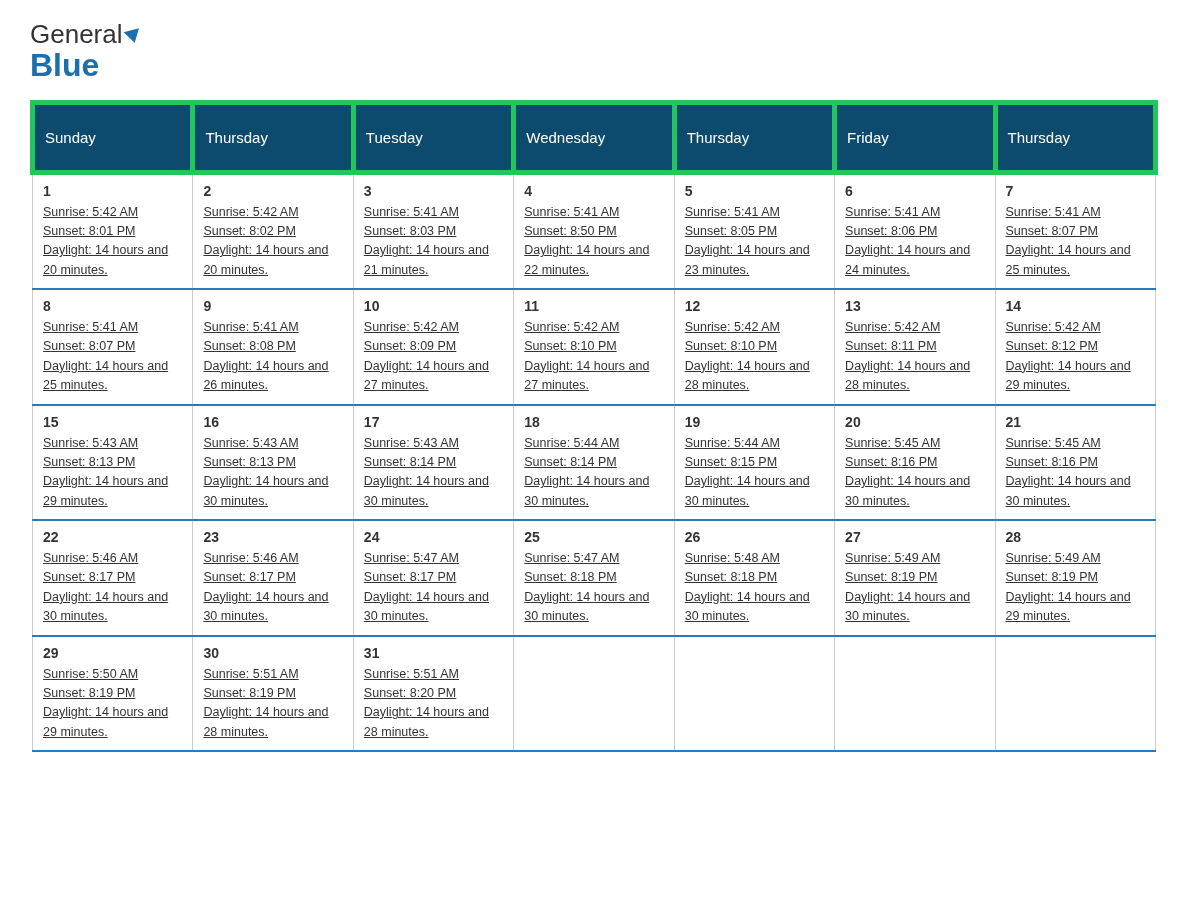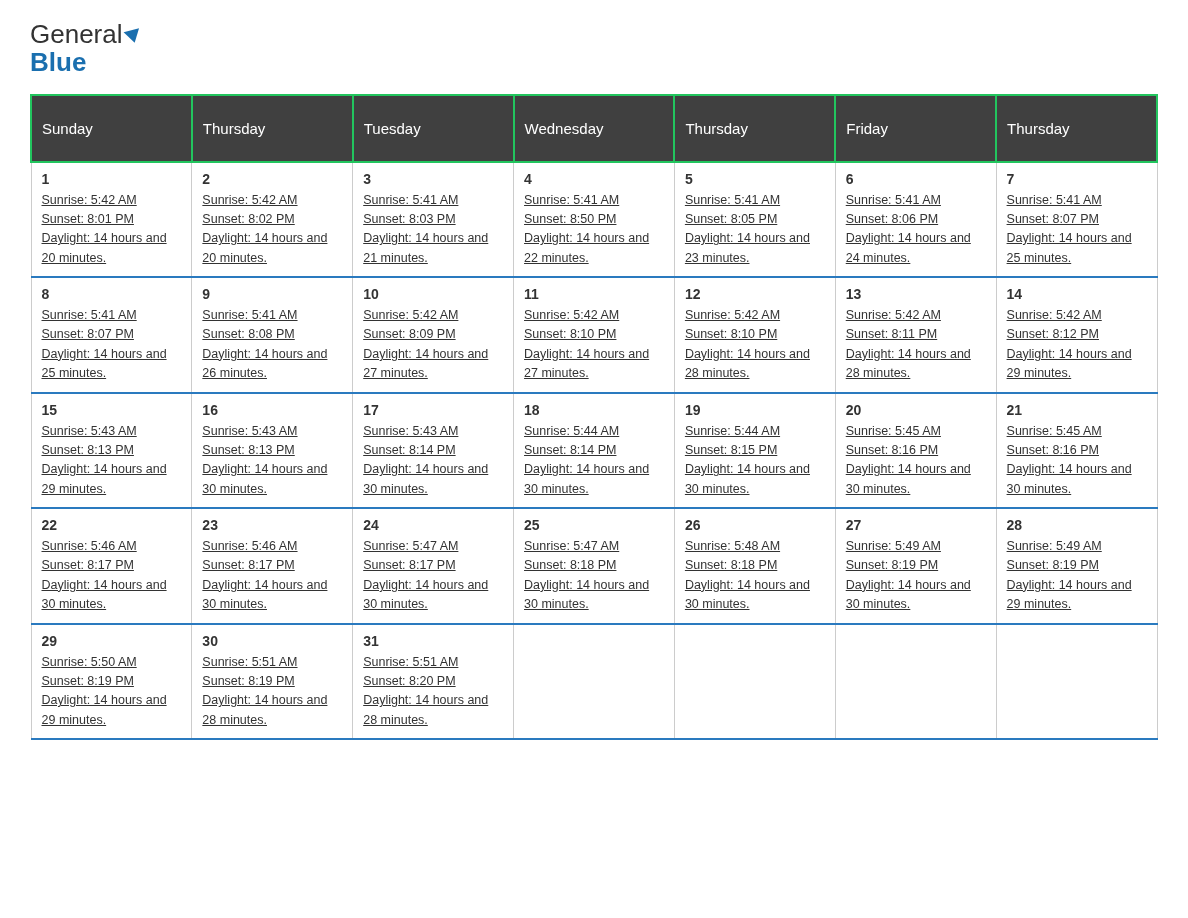--- a/index.html
+++ b/index.html
@@ -33,27 +33,27 @@
       font-size: 20px;
       color: #555;
       margin-top: 4px;
     }
     table {
       width: 100%;
       border-collapse: collapse;
       table-layout: fixed;
     }
     thead th {
-      background-color: #404040;
+      background-color: #0c4a6e;
       color: #fff;
       font-size: 15px;
       font-weight: normal;
       padding: 24px 10px;
       text-align: left;
-      border: 2px solid #22c55e;
+      border: 5px solid #22c55e;
     }
     tbody td {
       vertical-align: top;
       padding: 8px 10px;
       border: 1px solid #ccc;
       font-size: 12.5px;
       color: #333;
       min-height: 90px;
       height: 110px;
     }
@@ -77,21 +77,21 @@
   </style>
 </head>
 <body>
 
 <div class="header">
   <div class="logo">
     <div style="display:flex; align-items:center; line-height:1.1;">
       <span style="font-size:26px; font-weight:normal; color:#333;">General</span>
       <span style="display:inline-block; width:0; height:0; border-left:8px solid transparent; border-right:8px solid transparent; border-top:13px solid #1a6faf; margin-left:2px; transform:rotate(-15deg); position:relative; top:2px;"></span>
     </div>
-    <span style="font-size:26px; font-weight:bold; color:#1a6faf; margin-top:-2px;">Blue</span>
+    <span style="font-size:32px; font-weight:bold; color:#1a6faf; margin-top:-2px;">Blue</span>
   </div>
   <div class="title-section">
     <div class="month-title"></div>
     <div class="location-title"></div>
   </div>
 </div>
 
 <table>
   <thead>
     <tr>

